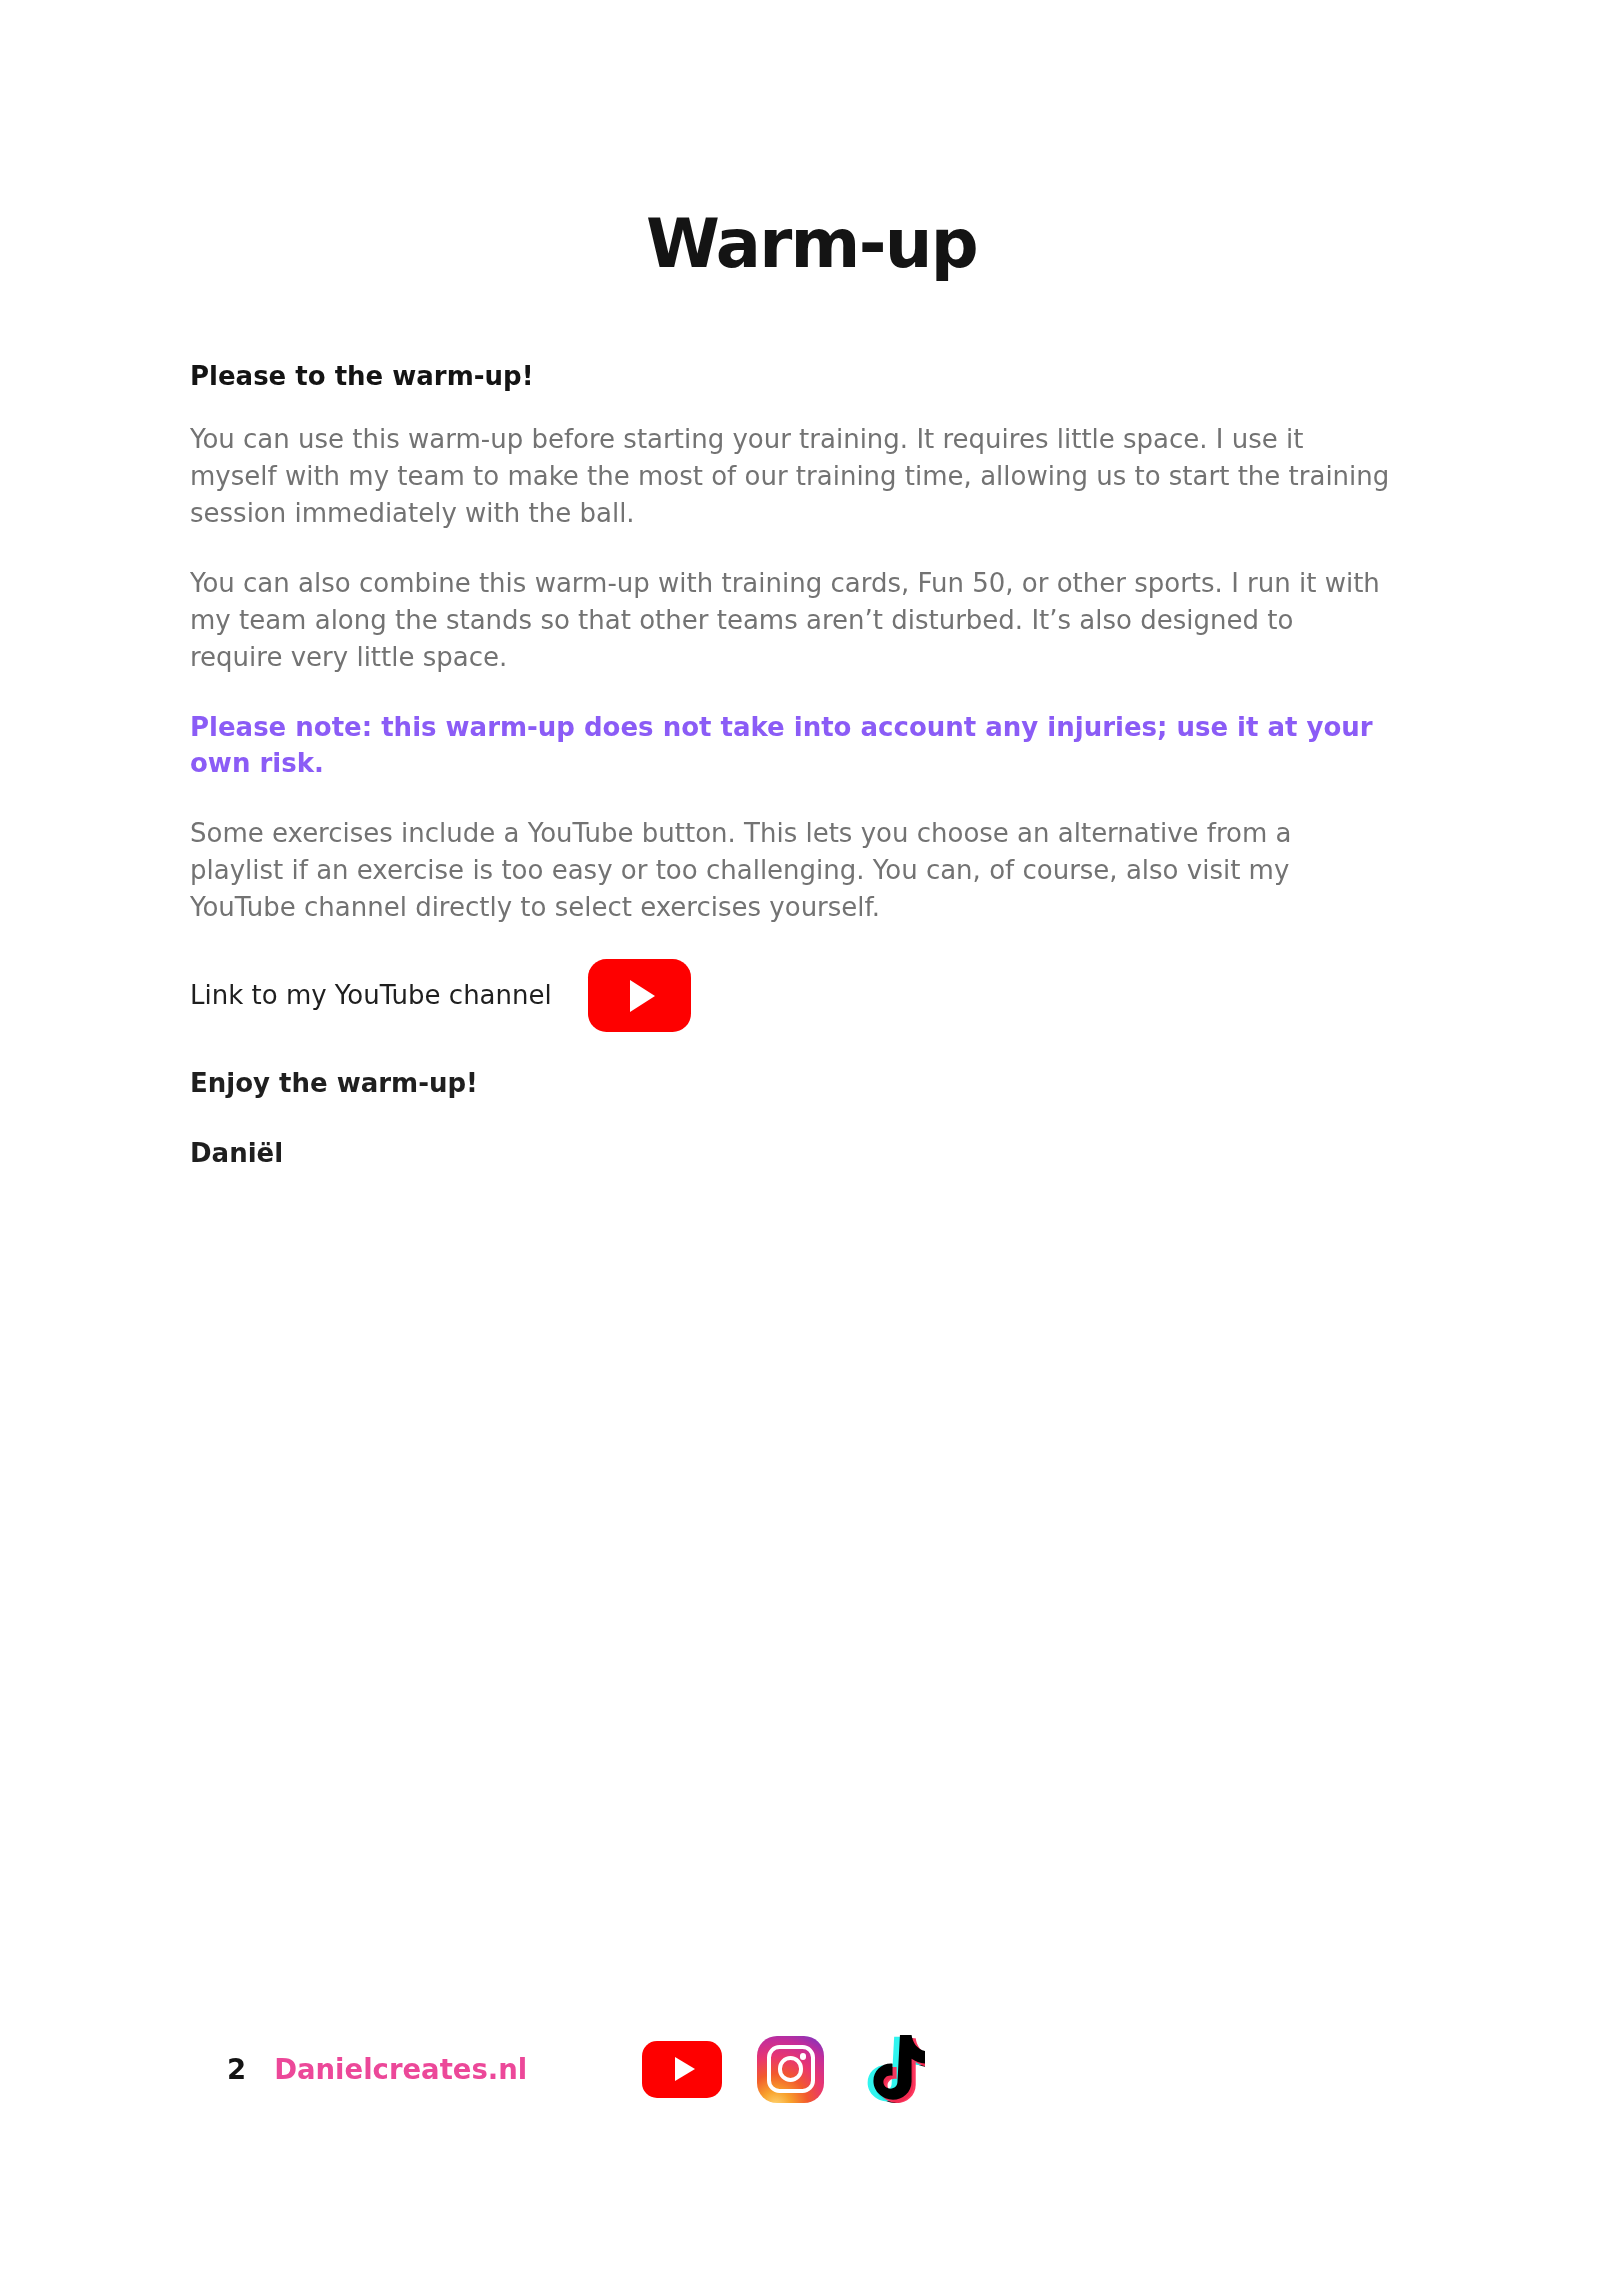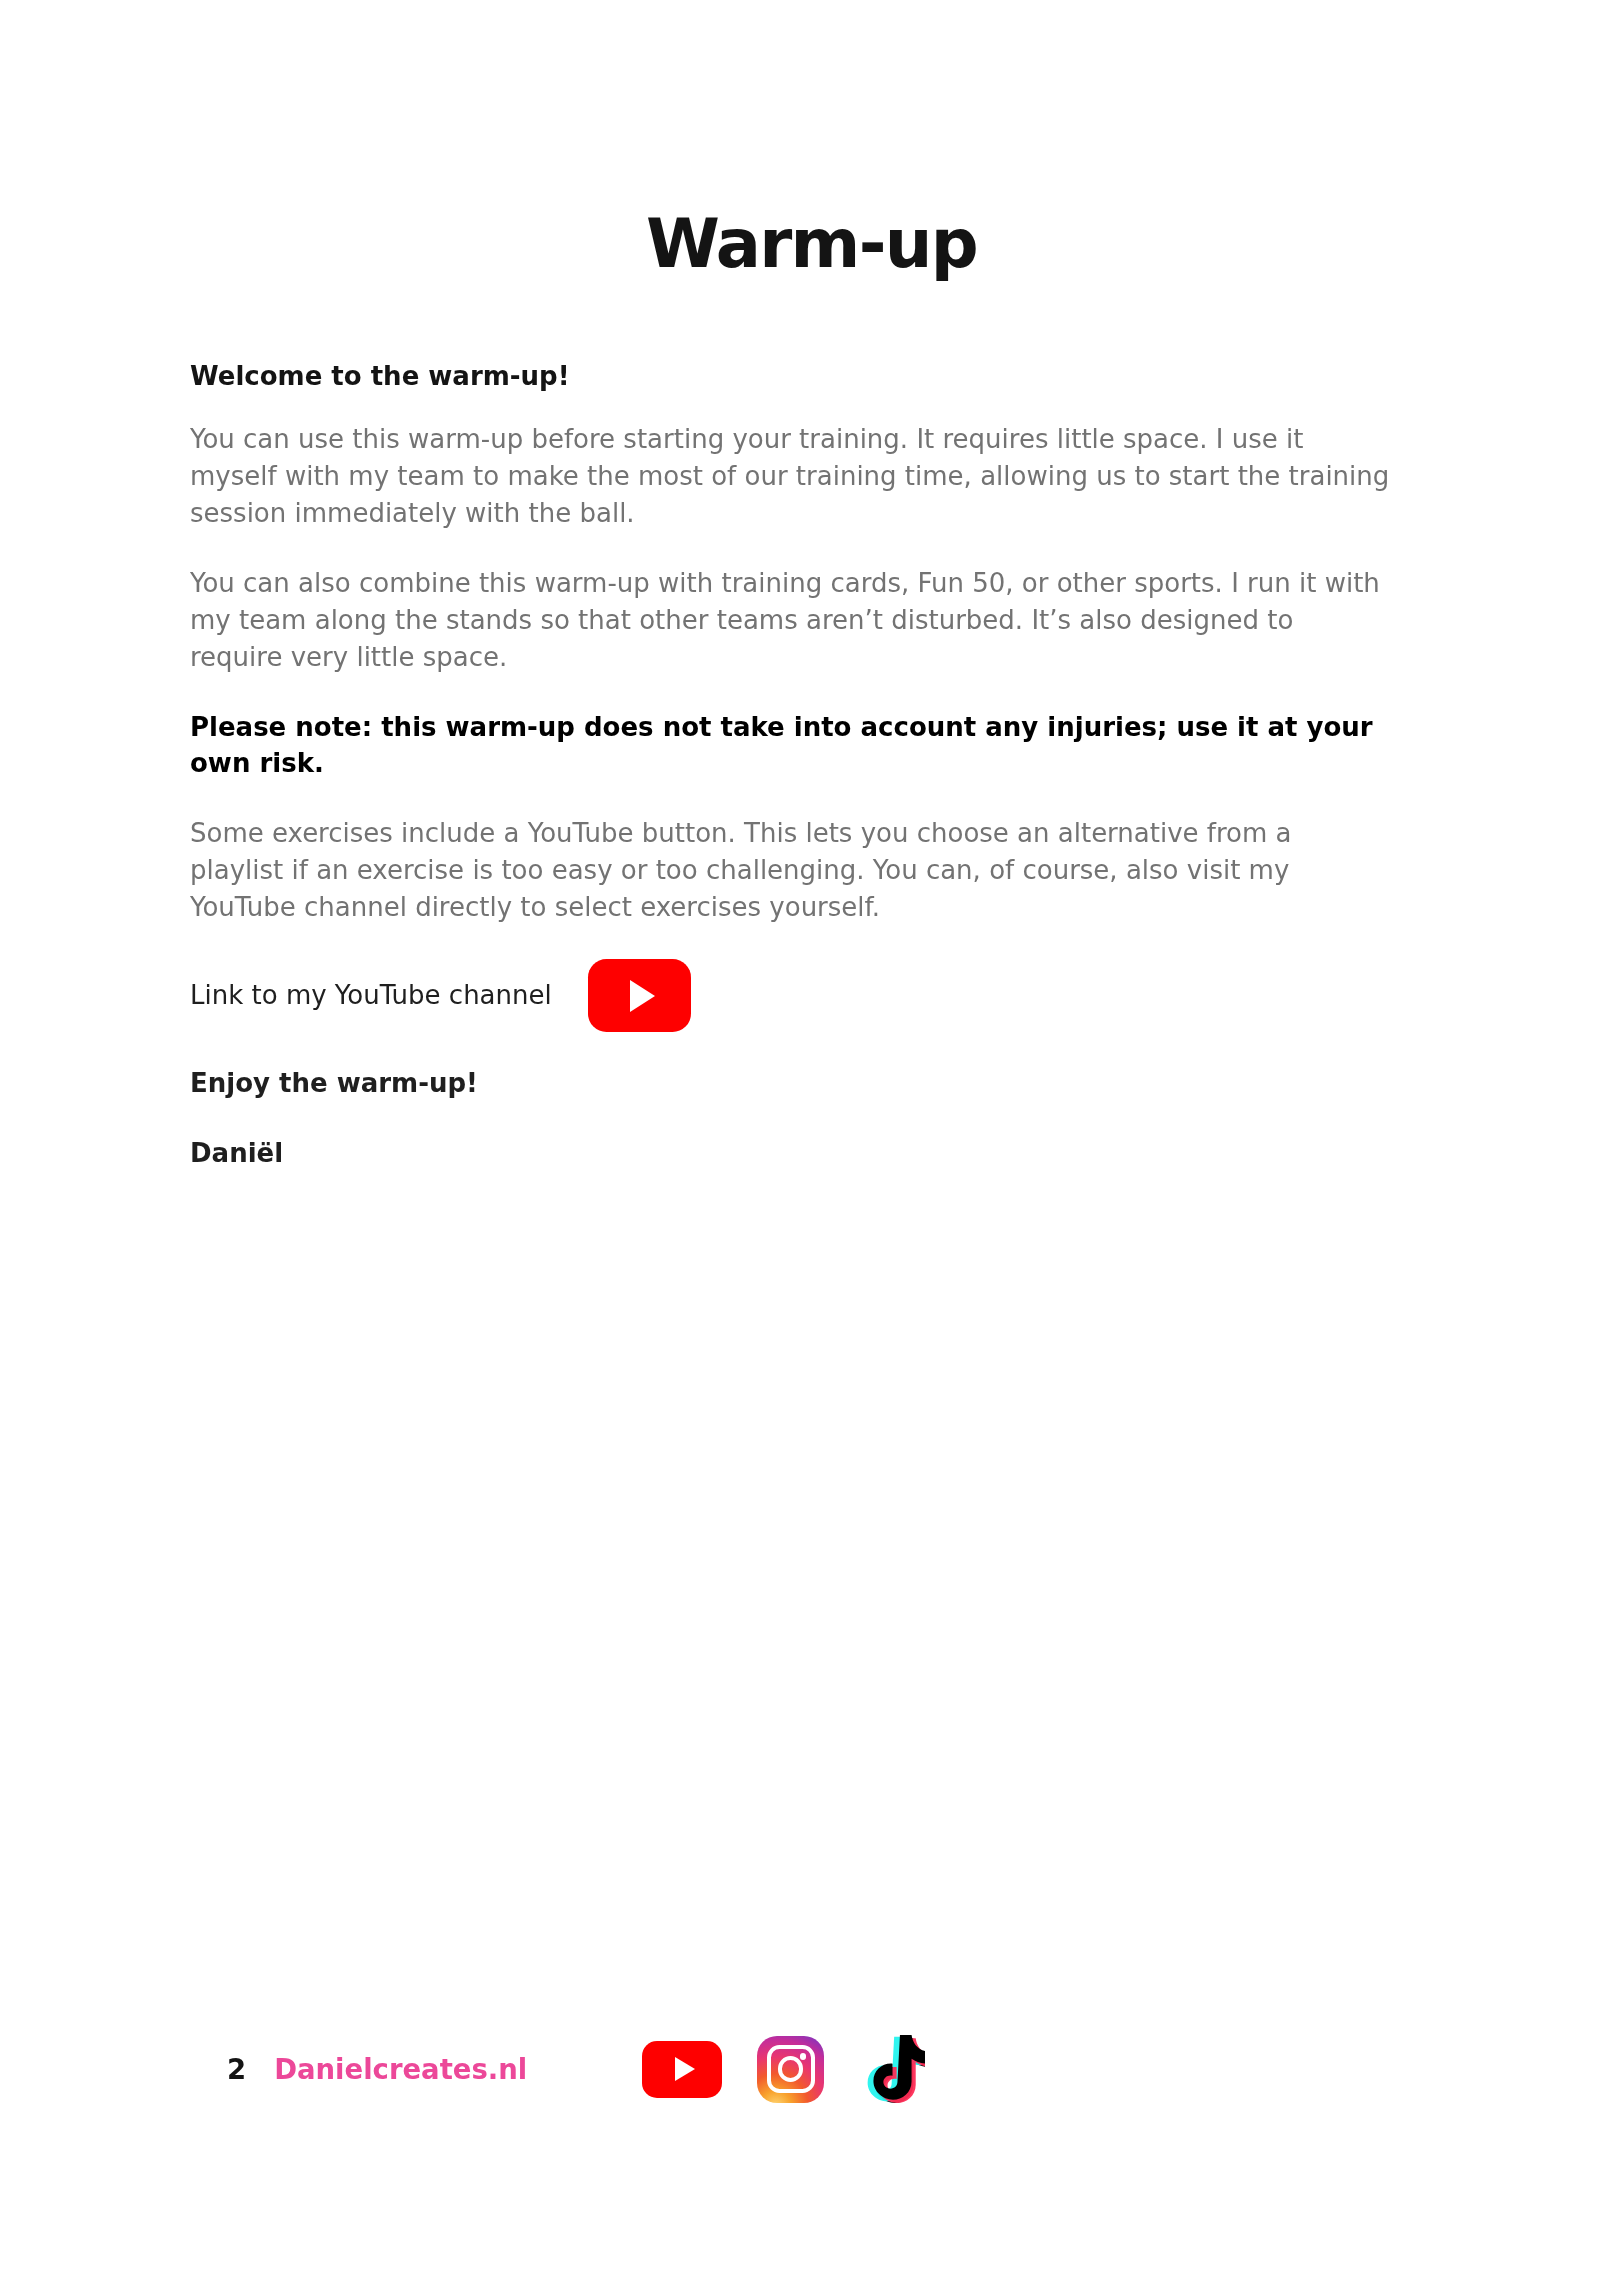--- a/index.html
+++ b/index.html
@@ -55,21 +55,21 @@
   p.para {
     font-size: 26px;
     line-height: 1.42;
     color: #737373;
     margin: 0 0 33px 0;
     max-width: 1201px;
   }
 
   p.para.bold {
     font-weight: bold;
-    color: #000000;
+    color: #8b5cf6;
   }
 
   .link-row {
     display: flex;
     align-items: center;
     gap: 36px;
     margin: 0 0 33px 0;
   }
 
   .link-row .link-text {
@@ -215,21 +215,21 @@
 </style>
 </head>
 <body>
 
 <div class="page">
 
   <h1 class="doc-title">Warm-up</h1>
 
   <div class="content">
 
-    <div class="lead">Welcome to the warm-up!</div>
+    <div class="lead">Please to the warm-up!</div>
 
     <p class="para">You can use this warm-up before starting your training. It requires little space. I use it myself with my team to make the most of our training time, allowing us to start the training session immediately with the ball.</p>
 
     <p class="para">You can also combine this warm-up with training cards, Fun 50, or other sports. I run it with my team along the stands so that other teams aren’t disturbed. It’s also designed to require very little space.</p>
 
     <p class="para bold">Please note: this warm-up does not take into account any injuries; use it at your own risk.</p>
 
     <p class="para">Some exercises include a YouTube button. This lets you choose an alternative from a playlist if an exercise is too easy or too challenging. You can, of course, also visit my YouTube channel directly to select exercises yourself.</p>
 
 

